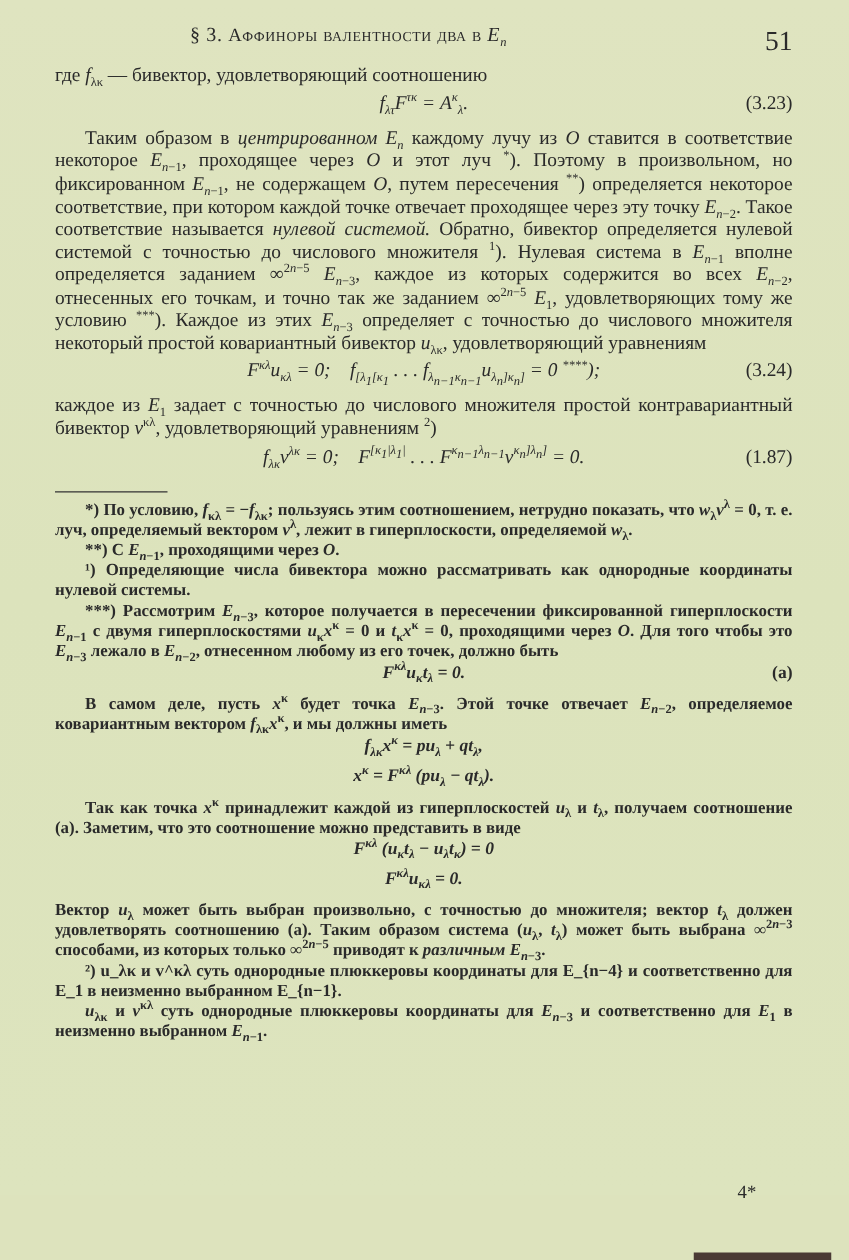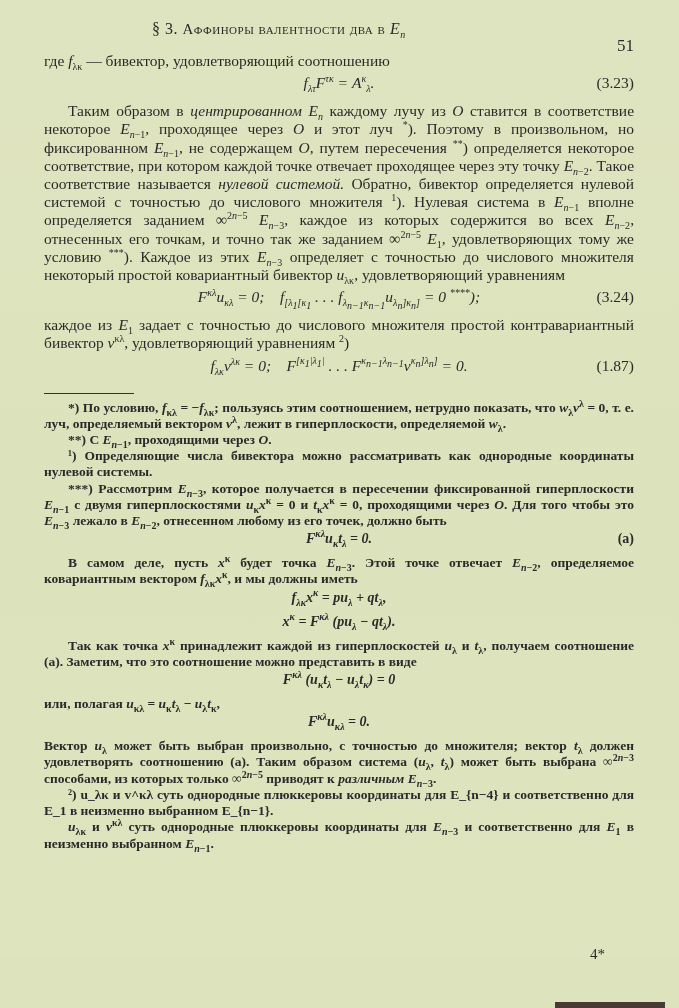--- a/index.html
+++ b/index.html
@@ -15,21 +15,21 @@
       background: linear-gradient(180deg, #dfe4c0 0%, #dce3bc 50%, #dde4be 100%);
     }
     .header {
       position: absolute; top: 20px; left: 44px; width: 590px; height: 24px;
       font-size: 16px;
     }
     .header .title {
       position: absolute; left: 108px; top: 0; letter-spacing: 0.5px;
     }
     .header .title .sc { font-variant: small-caps; font-size: 15px; }
-    .header .pagenum { position: absolute; right: 0; top: 16px; font-size: 17px; }
+    .header .pagenum { position: absolute; right: 0; top: 0; font-size: 22px; }
     .body {
       position: absolute; left: 44px; top: 52px; width: 590px;
       font-size: 15.5px; line-height: 18.2px; text-align: justify;
     }
     .body p { margin: 0; }
     .indent { text-indent: 24px; }
     .eq {
       position: relative; text-align: center; margin: 4px 0 6px 0; height: 22px;
       font-style: italic;
     }
@@ -96,21 +96,20 @@
       <div class="eq">
         <span class="formula"><i>f</i><sub>λκ</sub><i>x</i><sup>κ</sup> = <i>pu</i><sub>λ</sub> + <i>qt</i><sub>λ</sub>,</span>
       </div>
       <div class="eq">
         <span class="formula"><i>x</i><sup>κ</sup> = <i>F</i><sup>κλ</sup> (<i>pu</i><sub>λ</sub> − <i>qt</i><sub>λ</sub>).</span>
       </div>
       <p class="indent">Так как точка <i>x</i><sup>κ</sup> принадлежит каждой из гиперплоскостей <i>u</i><sub>λ</sub> и <i>t</i><sub>λ</sub>, получаем соотношение (a). Заметим, что это соотношение можно представить в виде</p>
       <div class="eq">
         <span class="formula"><i>F</i><sup>κλ</sup> (<i>u</i><sub>κ</sub><i>t</i><sub>λ</sub> − <i>u</i><sub>λ</sub><i>t</i><sub>κ</sub>) = 0</span>
       </div>
-      <p>или, полагая <i>u</i><sub>κλ</sub> = <i>u</i><sub>κ</sub><i>t</i><sub>λ</sub> − <i>u</i><sub>λ</sub><i>t</i><sub>κ</sub>,</p>
       <div class="eq">
         <span class="formula"><i>F</i><sup>κλ</sup><i>u</i><sub>κλ</sub> = 0.</span>
       </div>
       <p>Вектор <i>u</i><sub>λ</sub> может быть выбран произвольно, с точностью до множителя; вектор <i>t</i><sub>λ</sub> должен удовлетворять соотношению (a). Таким образом система (<i>u</i><sub>λ</sub>, <i>t</i><sub>λ</sub>) может быть выбрана ∞<sup>2<i>n</i>−3</sup> способами, из которых только ∞<sup>2<i>n</i>−5</sup> приводят к <i>различным</i> <i>E</i><sub><i>n</i>−3</sub>.</p>
       <p class="indent"><span>²)</span> <span>u_λκ и v^κλ суть однородные плюккеровы координаты для E_{n−4} и соответственно для E_1 в неизменно выбранном E_{n−1}.</span></p>
       <p class="indent"><span></span> <i>u</i><sub>λκ</sub> и <i>v</i><sup>κλ</sup> суть однородные плюккеровы координаты для <i>E</i><sub><i>n</i>−3</sub> и соответственно для <i>E</i><sub>1</sub> в неизменно выбранном <i>E</i><sub><i>n</i>−1</sub>.</p>
     </div>
   </div>
 
   <div class="footer-num">4*</div>

